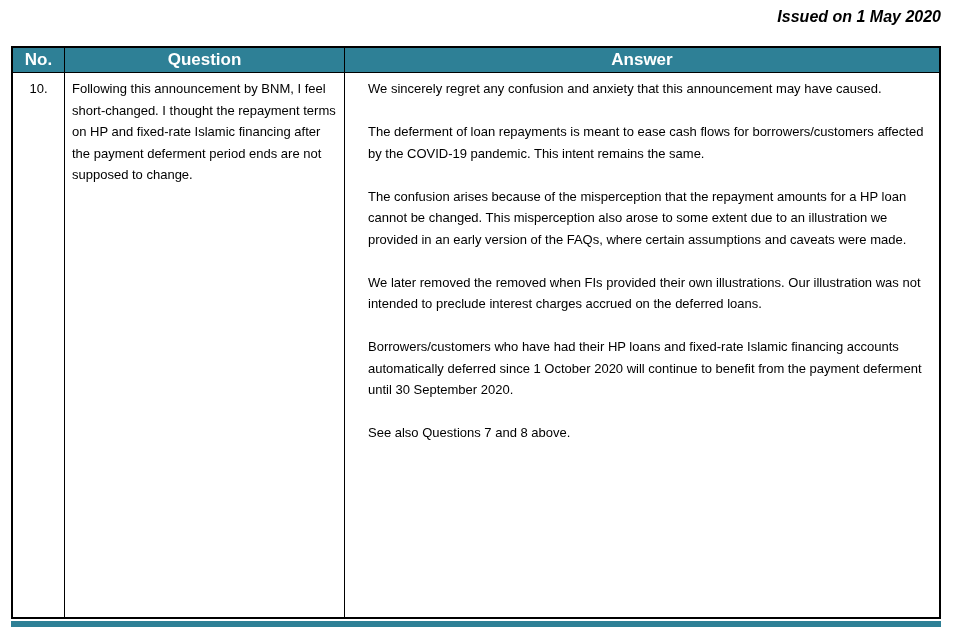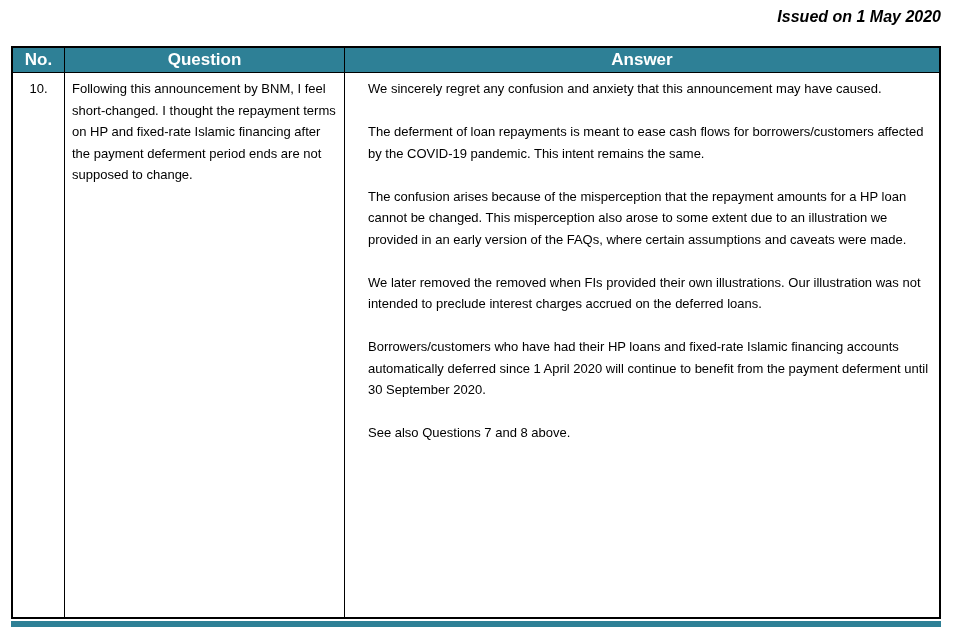--- a/index.html
+++ b/index.html
@@ -99,21 +99,21 @@
 
       <div class="bcell c-q">
         <p>Following this announcement by BNM, I feel short-changed. I thought the repayment terms on HP and fixed-rate Islamic financing after the payment deferment period ends are not supposed to change.</p>
       </div>
 
       <div class="bcell c-a">
         <p>We sincerely regret any confusion and anxiety that this announcement may have caused.</p>
         <p>The deferment of loan repayments is meant to ease cash flows for borrowers/customers affected by the COVID-19 pandemic. This intent remains the same.</p>
         <p>The confusion arises because of the misperception that the repayment amounts for a HP loan cannot be changed. This misperception also arose to some extent due to an illustration we provided in an early version of the FAQs, where certain assumptions and caveats were made.</p>
         <p>We later removed the removed when FIs provided their own illustrations. Our illustration was not intended to preclude interest charges accrued on the deferred loans.</p>
-        <p>Borrowers/customers who have had their HP loans and fixed-rate Islamic financing accounts automatically deferred since 1 April 2020 will continue to benefit from the payment deferment until 30 September 2020.</p>
+        <p>Borrowers/customers who have had their HP loans and fixed-rate Islamic financing accounts automatically deferred since 1 October 2020 will continue to benefit from the payment deferment until 30 September 2020.</p>
         <p>See also Questions 7 and 8 above.</p>
       </div>
 
     </div>
   </div>
 
   <div class="next-strip"></div>
 
 </div>
 

